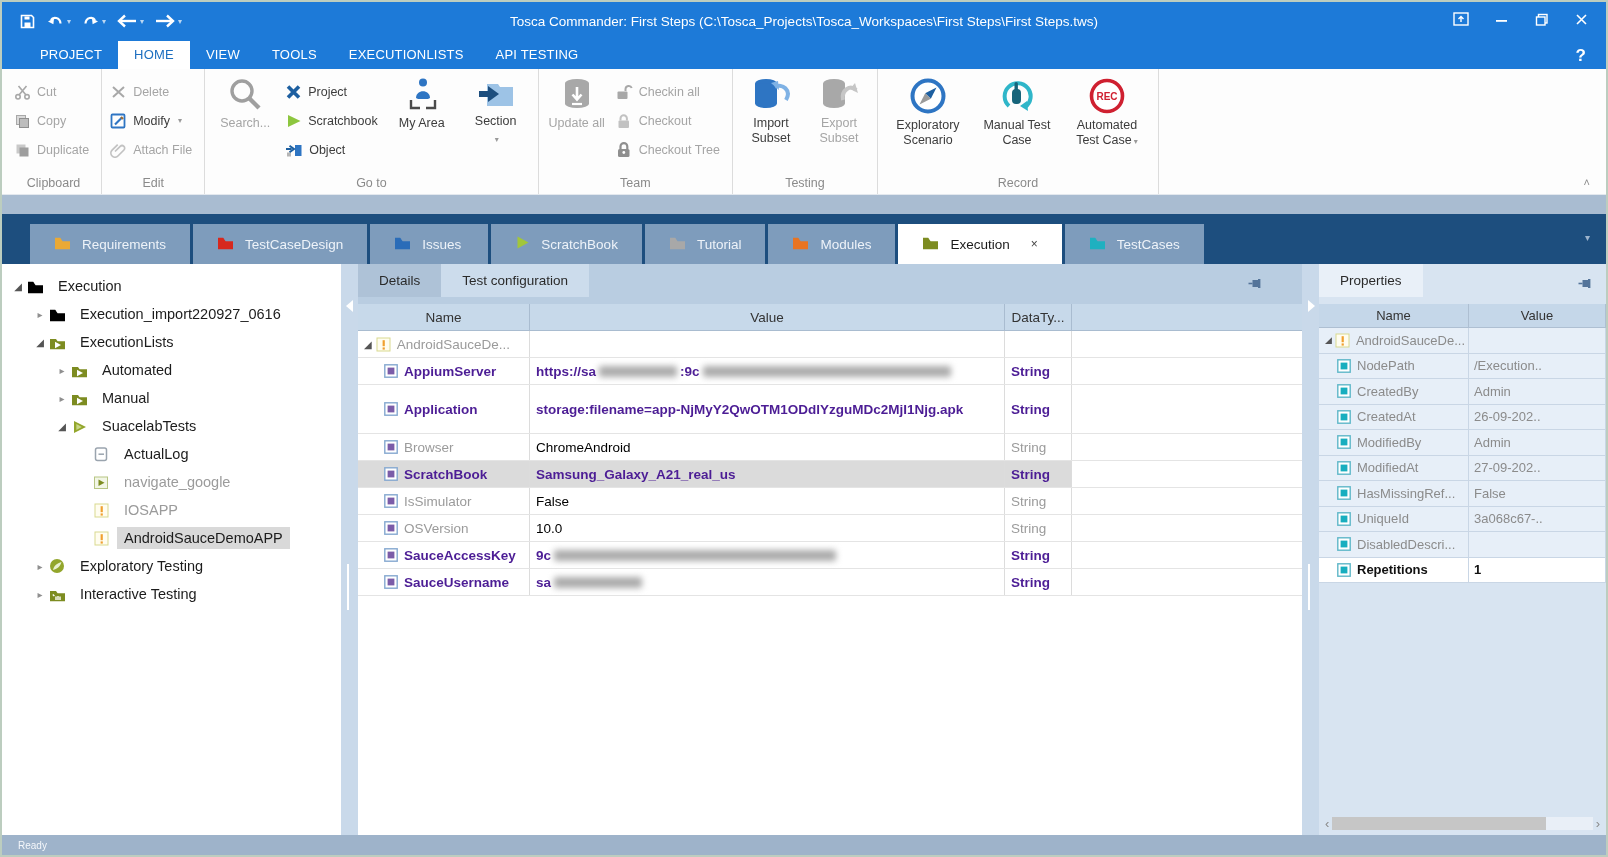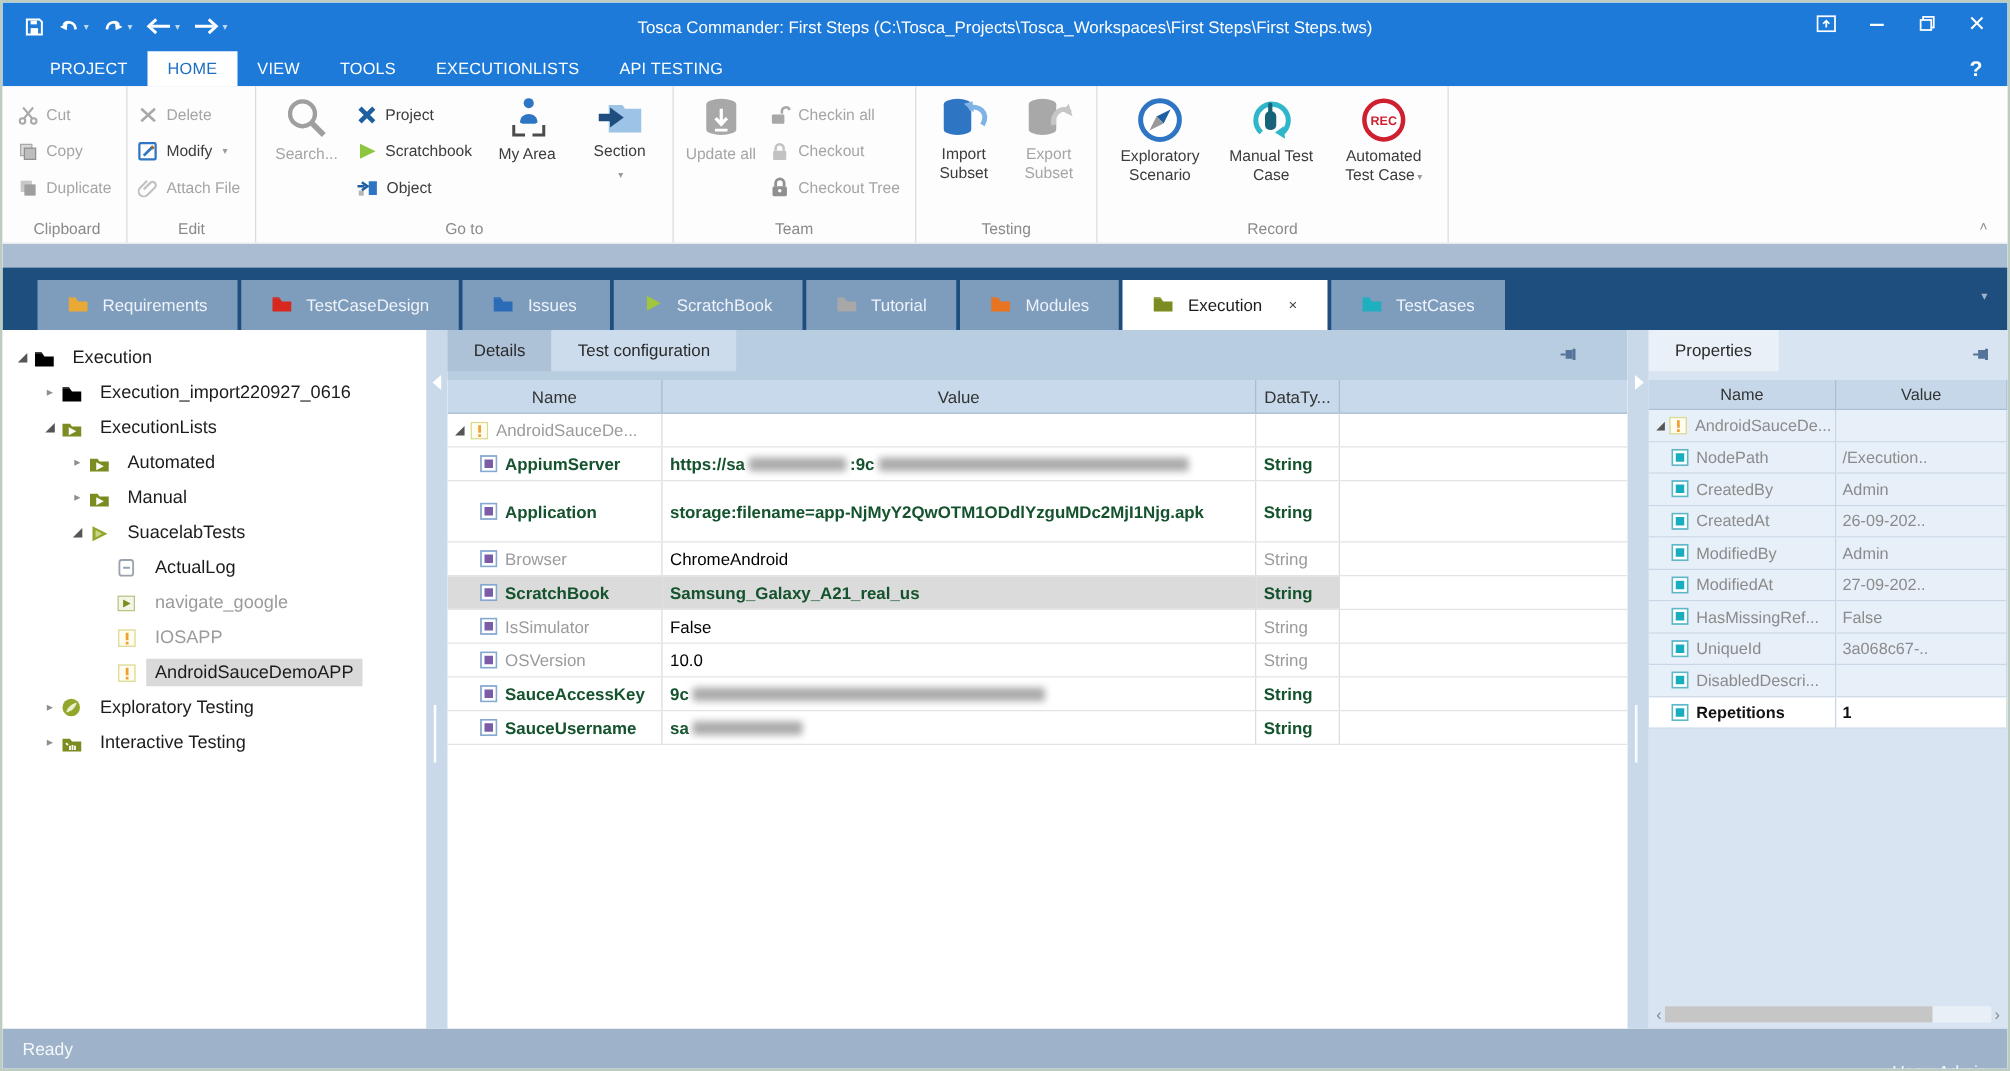--- a/index.html
+++ b/index.html
@@ -69,21 +69,21 @@
   .grid { flex:1; background:#fff; display:flex; flex-direction:column; overflow:hidden; }
   .ghead { height:27px; background:#c7d9ea; display:flex; font-size:13.5px; color:#333; border-bottom:1px solid #a9bcd0; flex:none; }
   .ghead .hc { display:flex; align-items:center; justify-content:center; border-right:1px solid #a9bcd0; }
   .ghead .hfill { flex:1; }
   .grow { display:flex; border-bottom:1px solid #e4e4e4; font-size:13.5px; align-items:stretch; }
   .gc { border-right:1px solid #dcdcdc; display:flex; align-items:center; padding:2px 6px; min-height:26px; }
   .gc.namec { width:172px; flex:none; }
   .gc.valc { width:475px; flex:none; word-break:break-all; line-height:17px; }
   .gc.dtc { width:67px; flex:none; }
   .gfill { flex:1; }
-  .boldtxt { font-weight:bold; color:#14532d; }
+  .boldtxt { font-weight:bold; color:#4c1d95; }
   .dimtxt { color:#9b9b9b; }
   .sel .gc { background:#dbdbdb; }
   .indent { display:inline-block; flex:none; }
   .iicon { margin-right:6px; flex:none; display:flex; }
   .blurseg { display:inline-block; height:11px; border-radius:2px; background:#ababab; filter:blur(3px); vertical-align:middle; margin:0 3px; }
 
   .props { width:287px; background:#d8e4f1; display:flex; flex-direction:column; flex:none; }
   .props .paneltabs { background:#d8e4f1; }
   .props .ptab.active { background:#e9f0f8; }
   .pgrid { font-size:13px; }
@@ -93,21 +93,21 @@
   .prow .pc { display:flex; align-items:center; padding:0 5px; border-right:1px solid #c9d6e5; overflow:hidden; white-space:nowrap; }
   .prow .pcn { width:150px; flex:none; }
   .prow .pcv { flex:1; }
   .prow.emph { background:#ffffff; color:#111; font-weight:bold; }
   .hscroll { margin:auto 6px 4px; height:15px; display:flex; align-items:center; gap:3px; flex:none; }
   .hs-arrow { color:#8a8a8a; font-size:13px; line-height:11px; }
   .hs-track { flex:1; height:13px; background:#e9eff7; display:flex; }
   .hs-thumb { width:82%; background:#c6c6c6; }
 
   
-  .statusbar { height:32px; background:#9eb3ca; color:#f4f7fa; display:flex; align-items:center; padding:0 16px; font-size:14px; flex:none; }
+  .statusbar { height:20px; background:#9eb3ca; color:#f4f7fa; display:flex; align-items:center; padding:0 16px; font-size:10px; flex:none; }
   .statusbar .right { margin-left:auto; text-decoration:underline;margin-top:35px; }
 </style>
 </head>
 <body>
 
 <div class="app">
 
   <div class="titlebar">
     <div class="qat" id="qat">
         <span class="qbtn">

